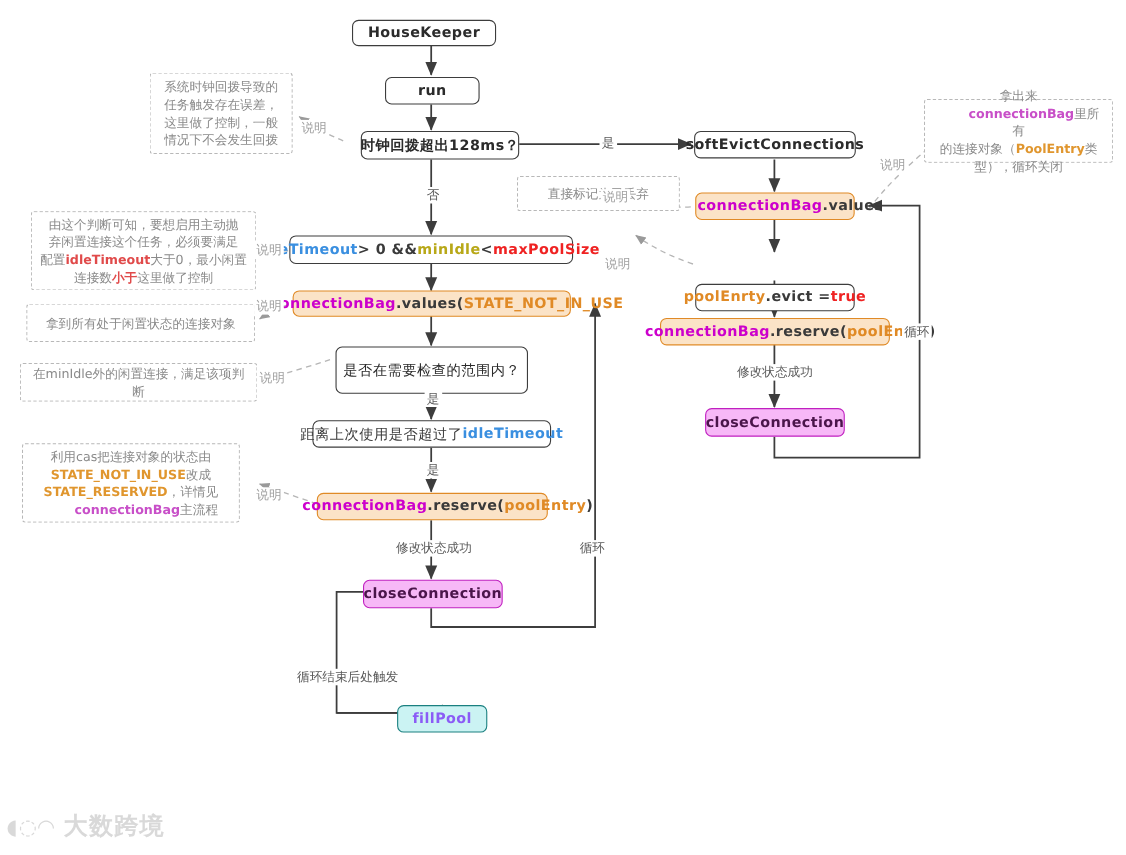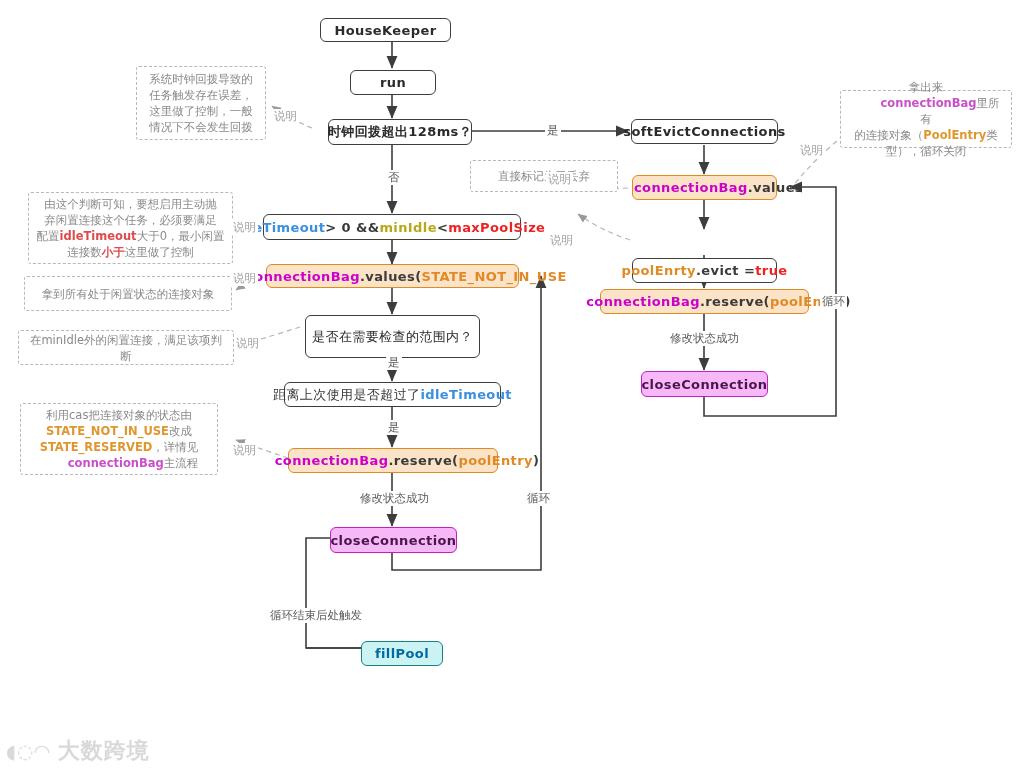--- a/index.html
+++ b/index.html
@@ -40,21 +40,21 @@
     color: #7a4a12;
   }
   .node.magenta {
     background: #f7b8f7;
     border-color: #c020c0;
     color: #4a154a;
   }
   .node.cyan {
     background: #cbf3f3;
     border-color: #1a8080;
-    color: #0369a1;
+    color: #8b5cf6;
   }
   .c-magenta { color: #cc00cc; font-weight: bold; padding-left: 28px; }
   .c-orange  { color: #e08a26; font-weight: bold; }
   .c-blue    { color: #3a8fe0; font-weight: bold; }
   .c-olive   { color: #b8a818; font-weight: bold; }
   .c-red     { color: #ef2222; font-weight: bold; }
   .c-dark    { color: #3a3a3a; }
 
   .note {
     position: absolute;

